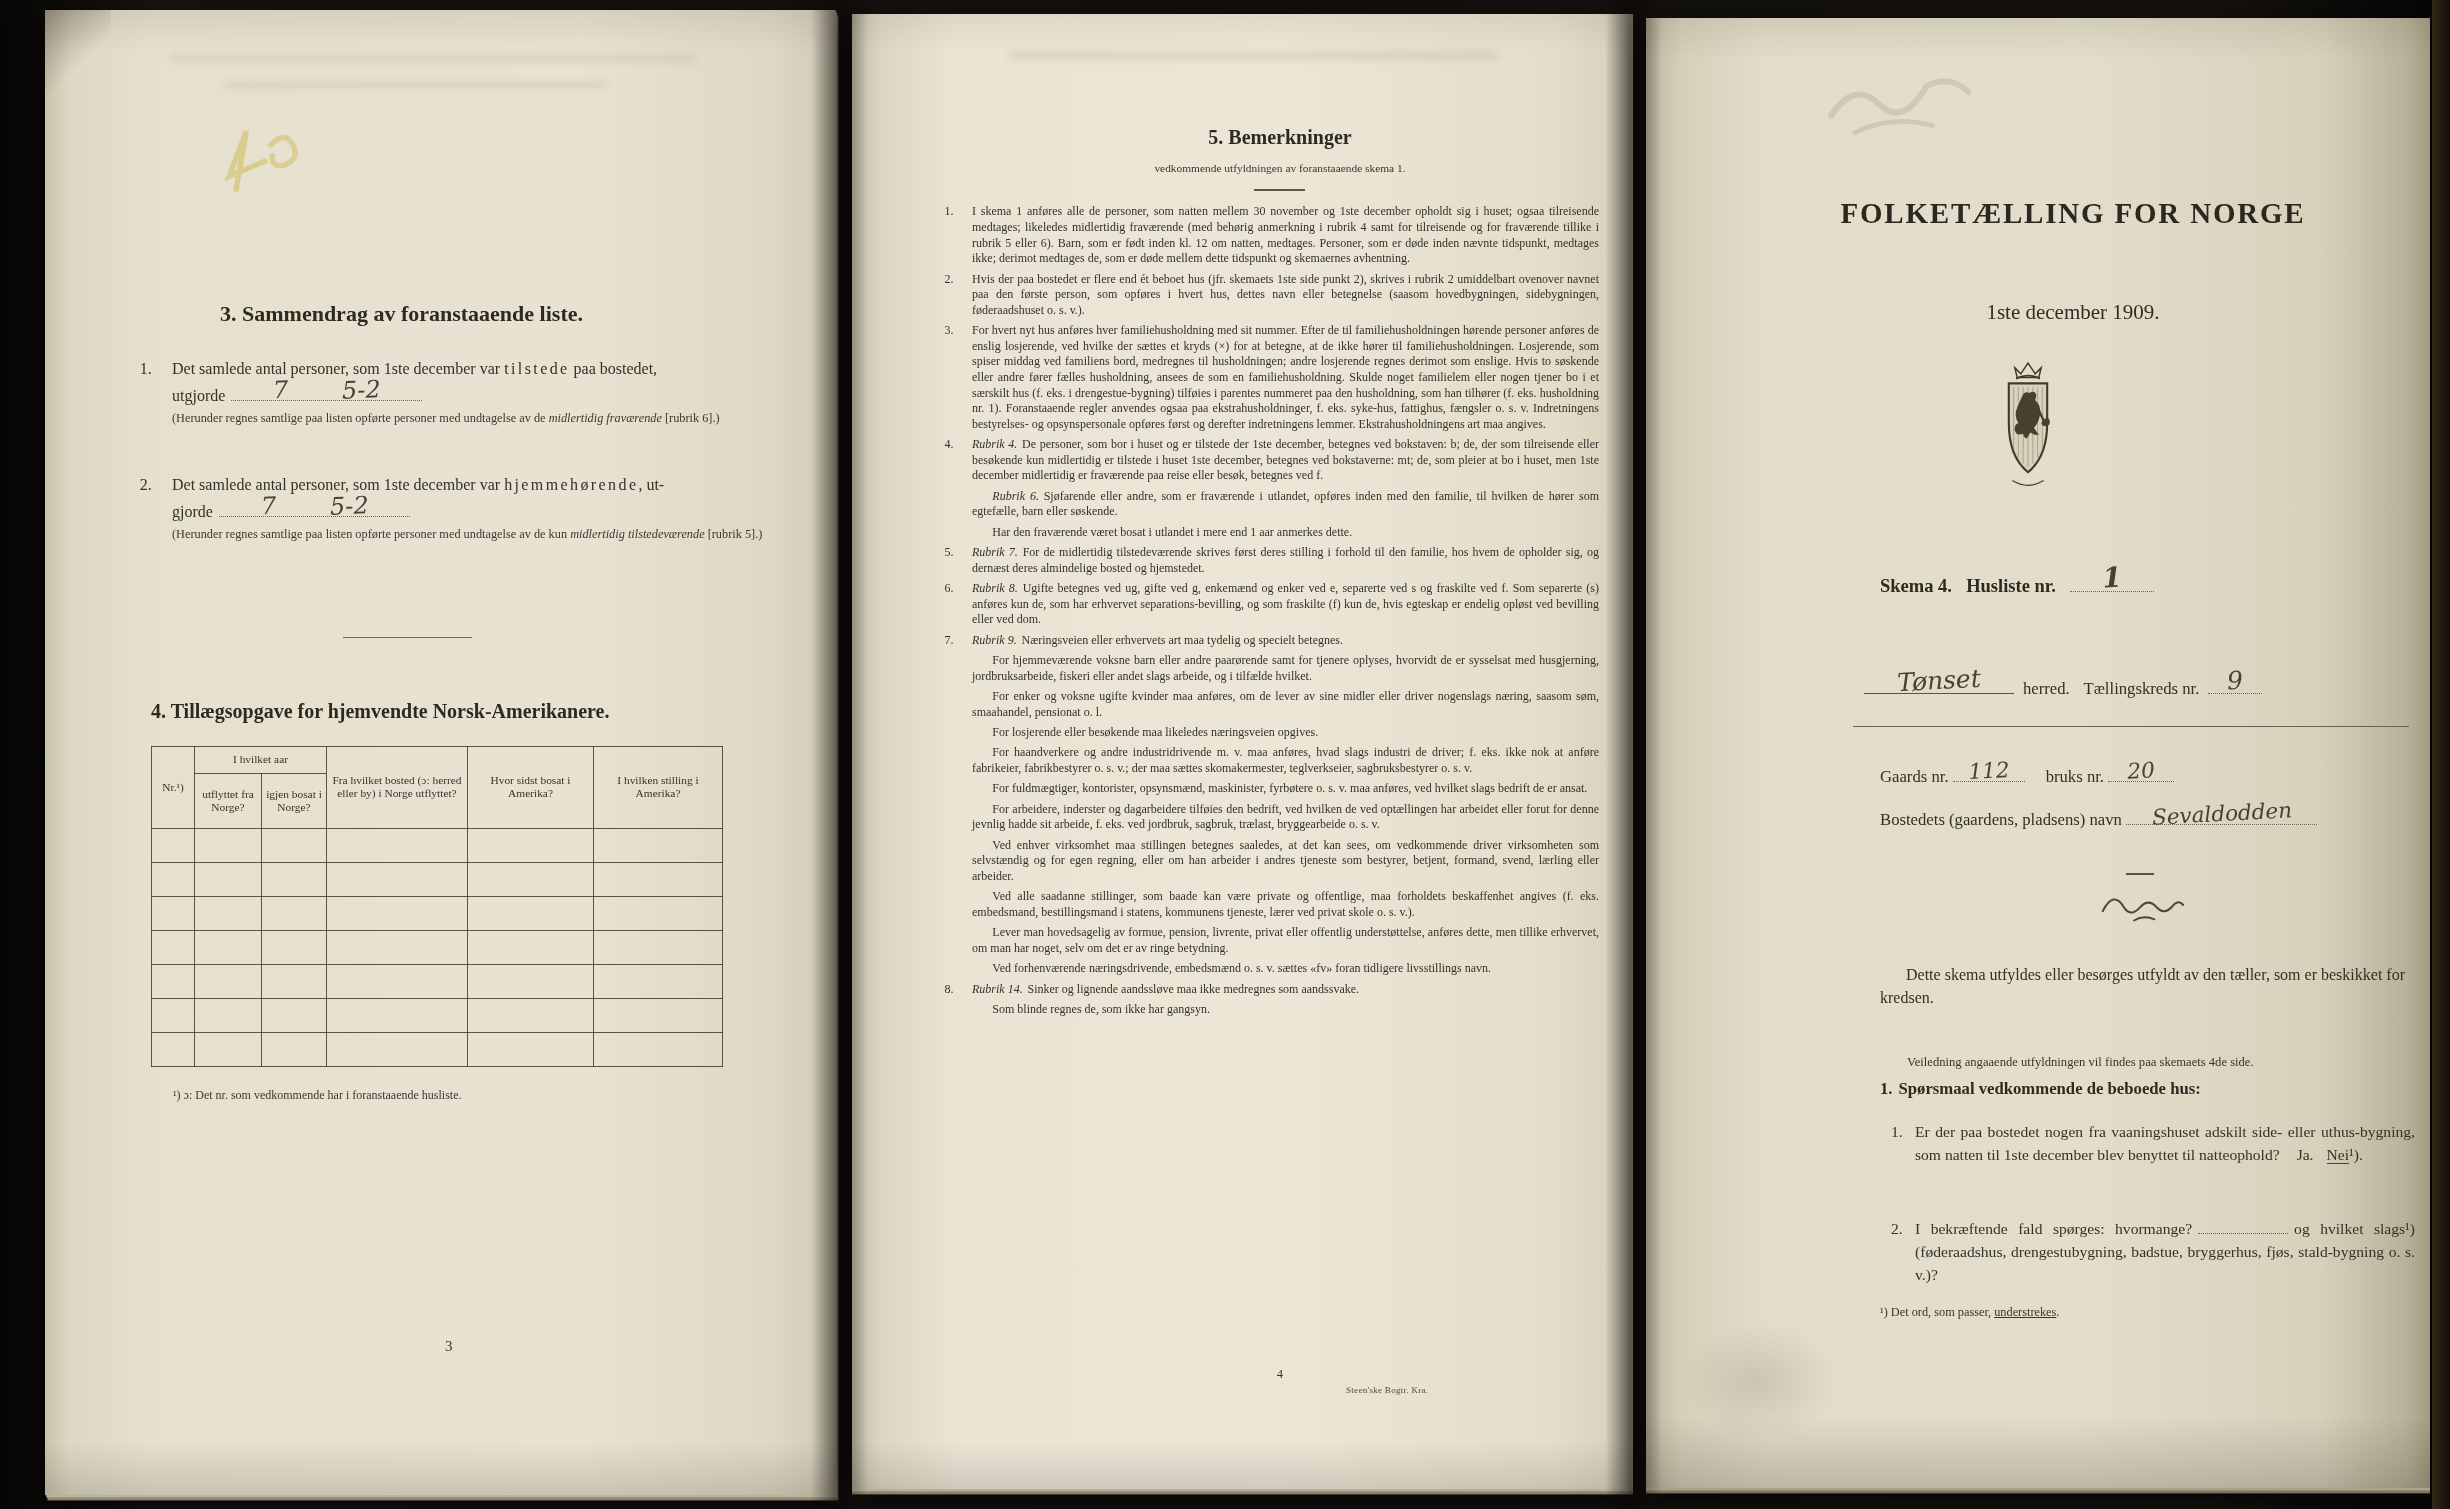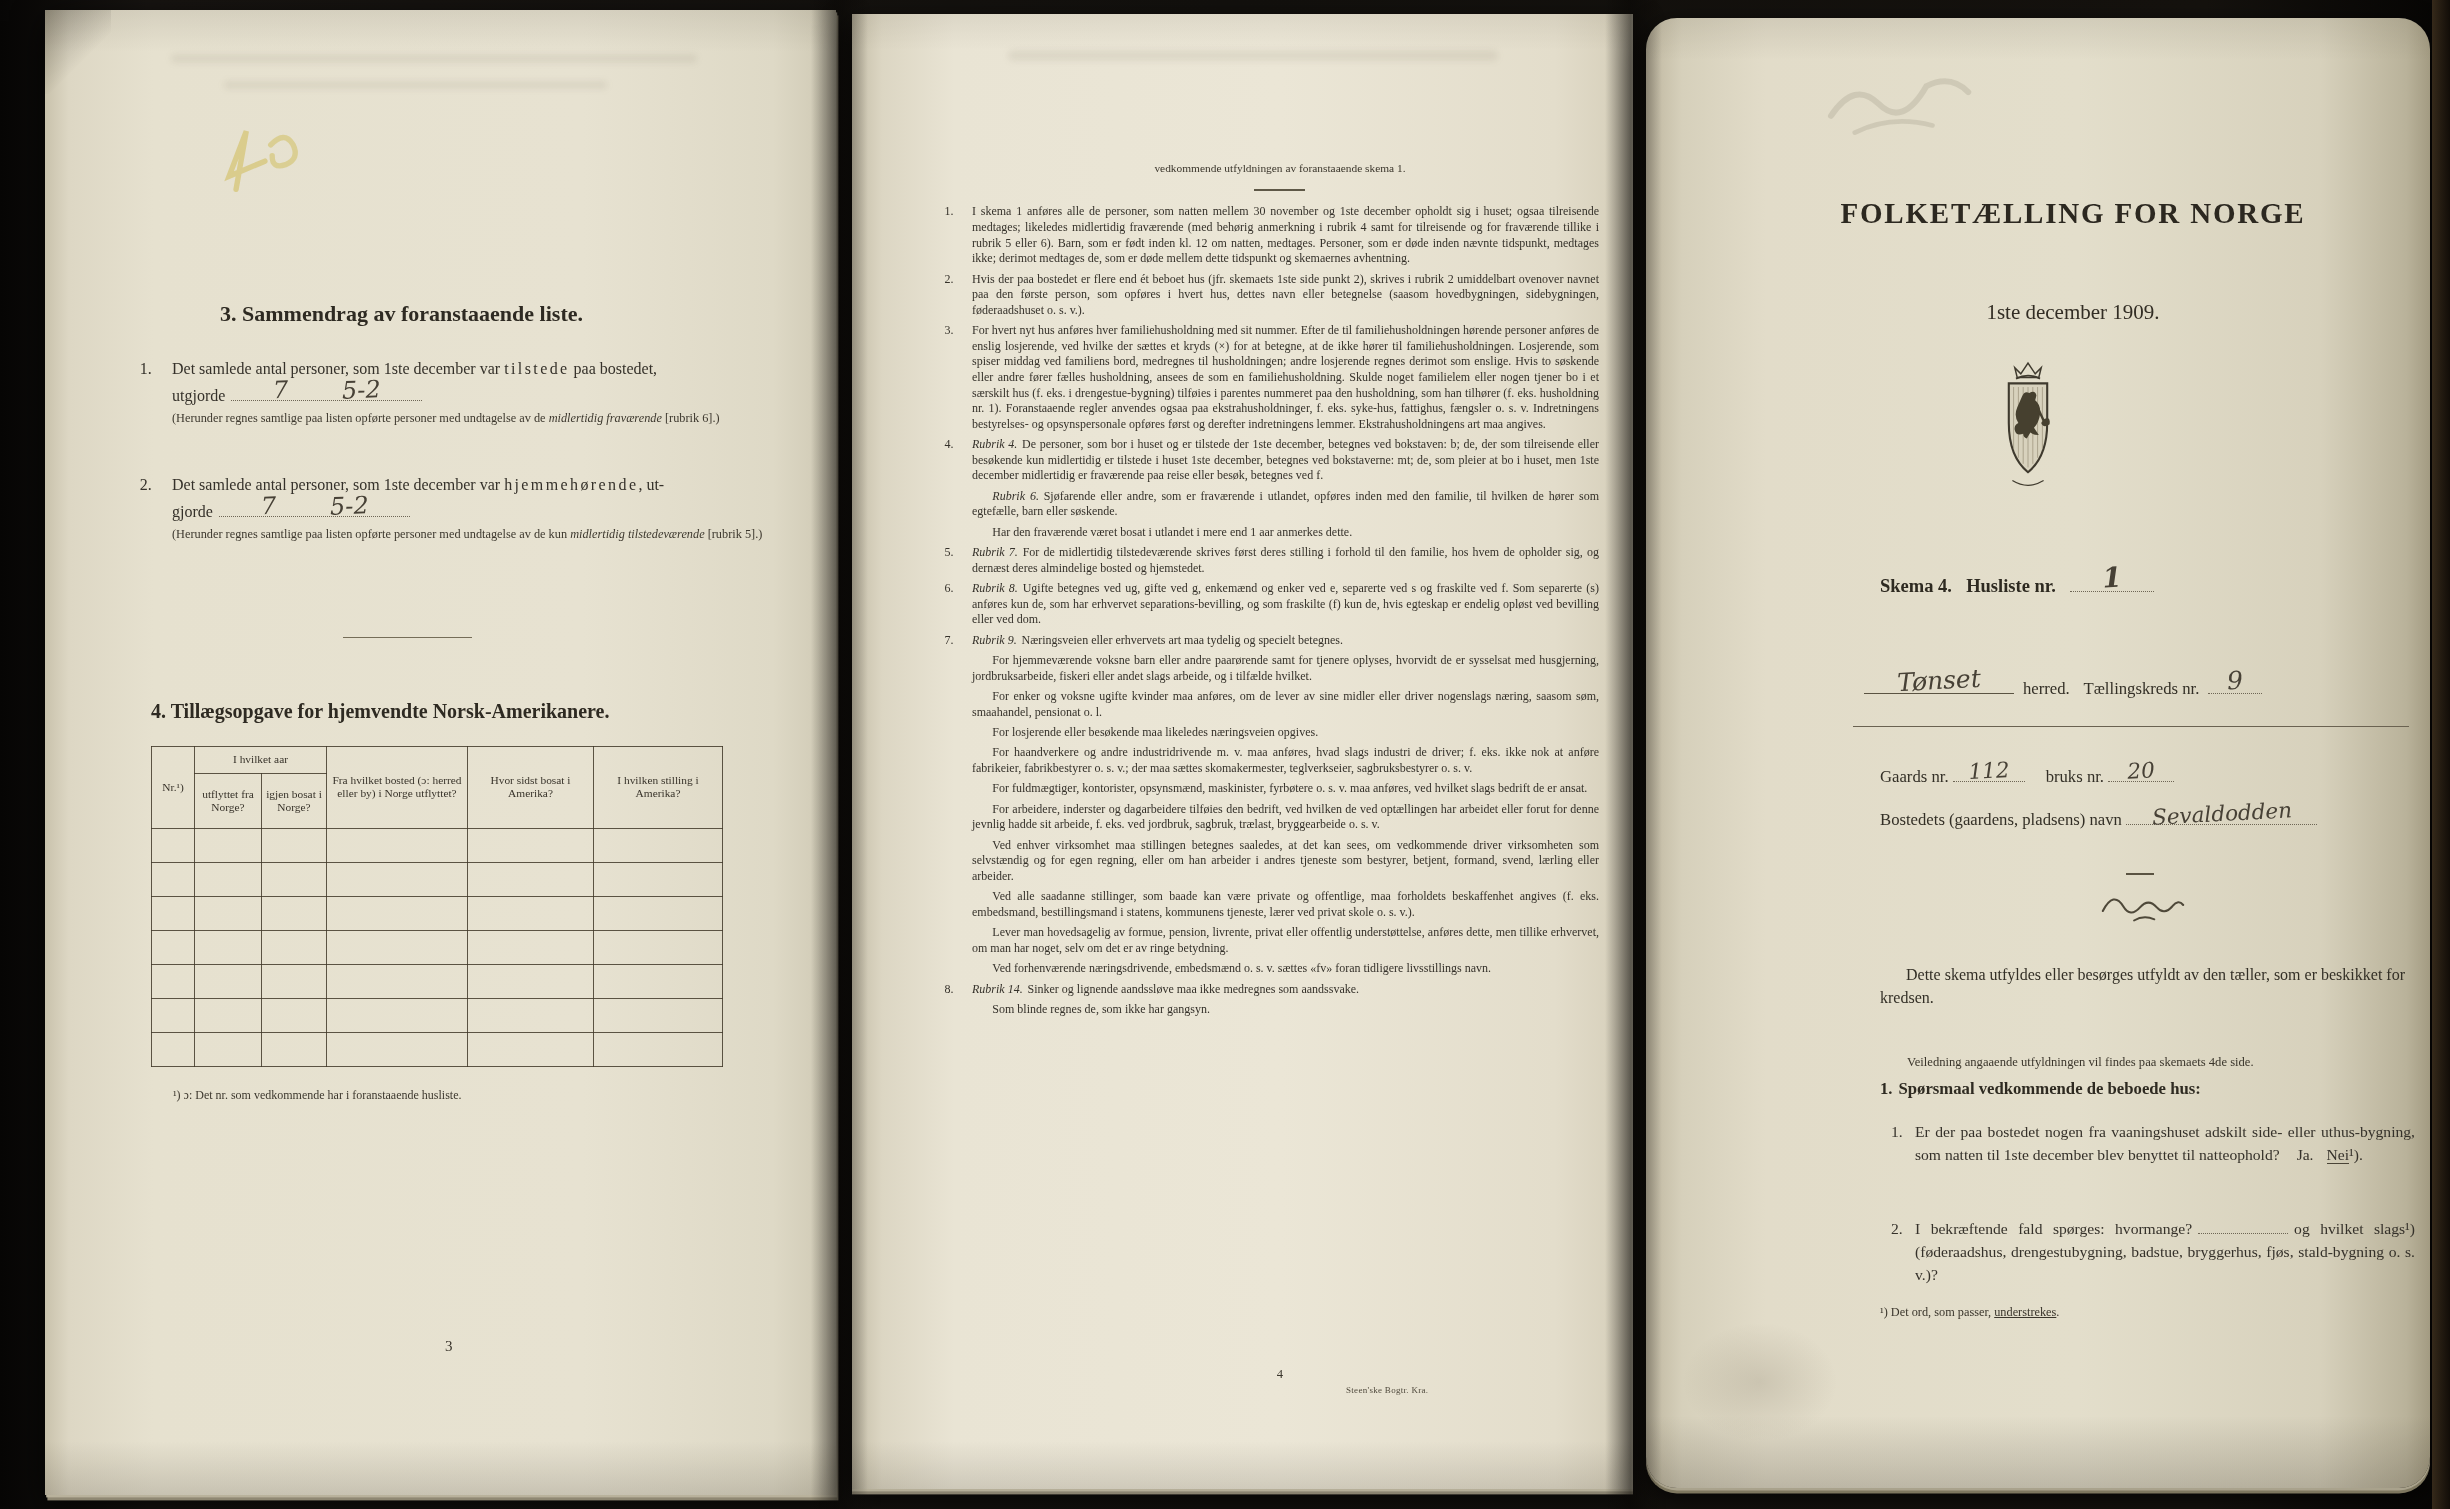--- a/index.html
+++ b/index.html
@@ -23,21 +23,20 @@
       linear-gradient(180deg, rgba(62,54,40,.08), rgba(0,0,0,0) 36px, rgba(0,0,0,0) calc(100% - 48px), rgba(40,34,24,.14)),
       linear-gradient(90deg,#c4bda7 0,#dcd6c3 30px,#e9e4d4 102px,#ebe6d6 55%,#e3ddcb 90%,#d4cdb8 100%);
     box-shadow:0 2.4px 0 #b5ae98, 0 5.4px 0 #8a8370, 0 10.8px 27.5px rgba(0,0,0,.75);
   }
   .page-right {
     left:1646px; top:18px; width:784px; height:1470px;
     background:
       linear-gradient(180deg, rgba(62,54,40,.10), rgba(0,0,0,0) 42px, rgba(0,0,0,0) calc(100% - 72px), rgba(36,30,20,.2)),
       linear-gradient(90deg,#bdb59e 0,#d6d0bb 36px,#e2dcc9 120px,#e3decb 55%,#d7d1bc 86%,#b9b29a 97%,#a39b82 100%);
     box-shadow:0 2.4px 0 #a9a28c, 0 5.4px 0 #7e775f, 0 9.6px 26px rgba(0,0,0,.8);
-    border-radius:31px;
   }
   .gutter { position:absolute; top:0; height:100%; width:57px; pointer-events:none; z-index:5; }
   .gutter-1 { left:811px; background:linear-gradient(90deg, rgba(0,0,0,0), rgba(8,6,4,.5) 45%, rgba(0,0,0,0)); }
   .gutter-2 { left:1605px; background:linear-gradient(90deg, rgba(0,0,0,0), rgba(8,6,4,.55) 45%, rgba(0,0,0,0)); }
   .cover-edge { position:absolute; right:0; top:0; width:18px; height:100%; background:linear-gradient(90deg,#35291a,#120d08); z-index:4; }
   .fold { position:absolute; left:0; top:0; width:66px; height:84px;
     background:linear-gradient(135deg, rgba(20,16,10,.30), rgba(0,0,0,0) 60%); }
   .bleed { position:absolute; background:rgba(110,100,80,.10); filter:blur(3px); border-radius:6px; }
 
   
@@ -240,20 +239,21 @@
       </tbody>
     </table>
 
     <div class="tbl-footnote">¹) ɔ: Det nr. som vedkommende har i foranstaaende husliste.</div>
     <div class="pageno pageno-left">3</div>
   </div>
 
   <div class="page page-mid">
     <div class="bleed" style="left:156px; top:36px; width:490px; height:10.8px;"></div>
 
+    <h3 class="bem-heading">5. Bemerkninger</h3>
     <div class="bem-sub">vedkommende utfyldningen av foranstaaende skema 1.</div>
     <div class="bem-rule"></div>
 
     <div class="bem-col">
       <p class="bp"><span class="pnum">1.</span><span>I skema 1 anføres alle de personer, som natten mellem 30 november og 1ste december opholdt sig i huset; ogsaa tilreisende medtages; likeledes midlertidig fraværende (med behørig anmerkning i rubrik 4 samt for tilreisende og for fraværende tillike i rubrik 5 eller 6). Barn, som er født inden kl. 12 om natten, medtages. Personer, som er døde inden nævnte tidspunkt, medtages ikke; derimot medtages de, som er døde mellem dette tidspunkt og skemaernes avhentning.</span></p>
       <p class="bp"><span class="pnum">2.</span><span>Hvis der paa bostedet er flere end ét beboet hus (jfr. skemaets 1ste side punkt 2), skrives i rubrik 2 umiddelbart ovenover navnet paa den første person, som opføres i hvert hus, dettes navn eller betegnelse (saasom hovedbygningen, sidebygningen, føderaadshuset o. s. v.).</span></p>
       <p class="bp"><span class="pnum">3.</span><span>For hvert nyt hus anføres hver familiehusholdning med sit nummer. Efter de til familiehusholdningen hørende personer anføres de enslig losjerende, ved hvilke der sættes et kryds (×) for at betegne, at de ikke hører til familiehusholdningen. Losjerende, som spiser middag ved familiens bord, medregnes til husholdningen; andre losjerende regnes derimot som enslige. Hvis to søskende eller andre fører fælles husholdning, ansees de som en familiehusholdning. Skulde noget familielem eller nogen tjener bo i et særskilt hus (f. eks. i drengestue-bygning) tilføies i parentes nummeret paa den husholdning, som han tilhører (f. eks. husholdning nr. 1). Foranstaaende regler anvendes ogsaa paa ekstrahusholdninger, f. eks. syke-hus, fattighus, fængsler o. s. v. Indretningens bestyrelses- og opsynspersonale opføres først og derefter indretningens lemmer. Ekstrahusholdningens art maa angives.</span></p>
       <p class="bp"><span class="pnum">4.</span><i class="lead">Rubrik 4.</i><span>De personer, som bor i huset og er tilstede der 1ste december, betegnes ved bokstaven: b; de, der som tilreisende eller besøkende kun midlertidig er tilstede i huset 1ste december, betegnes ved bokstaverne: mt; de, som pleier at bo i huset, men 1ste december midlertidig er fraværende paa reise eller besøk, betegnes ved f.</span></p>
       <p class="bp rsub"><i class="lead">Rubrik 6.</i><span>Sjøfarende eller andre, som er fraværende i utlandet, opføres inden med den familie, til hvilken de hører som egtefælle, barn eller søskende.</span></p>
       <p class="bp rsub"><span>Har den fraværende været bosat i utlandet i mere end 1 aar anmerkes dette.</span></p>

